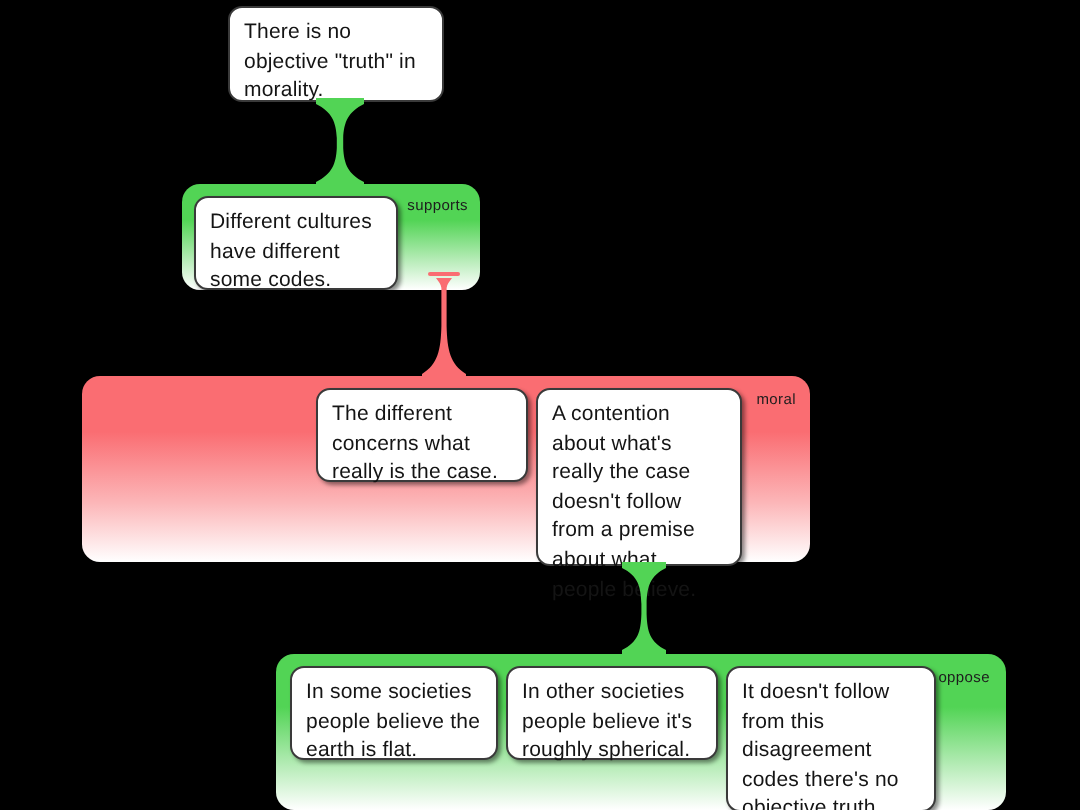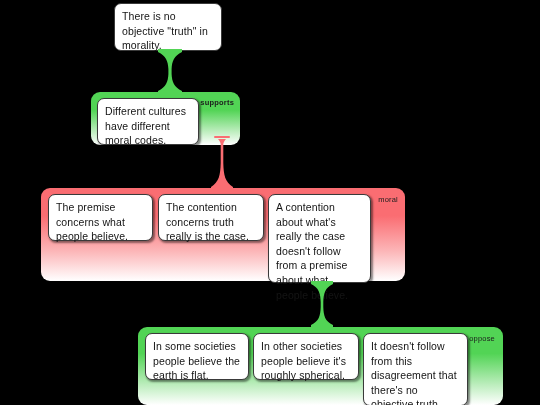--- a/index.html
+++ b/index.html
@@ -74,44 +74,43 @@
 
   <div class="claim" style="left:114px; top:3px; width:108px; height:48px;">There is no objective "truth" in morality.</div>
 
   <div class="connector" style="left:158px; top:49px;">
     <svg width="24" height="44" viewBox="0 0 24 44" aria-hidden="true">
       <path d="M0,0 L24,0 L24,3 C16,7 14,12 13.6,20 L13.6,25 C14,33 16,38 24,42 L24,44 L0,44 L0,42 C8,38 10,33 10.4,25 L10.4,20 C10,12 8,7 0,3 Z" fill="#52d455"></path>
     </svg>
   </div>
 
   <div class="panel support-panel" style="left:91px; top:92px; width:149px; height:53px;">
-    <div class="panel-label" style="right:6px; top:6px;font-weight:bold;">supports</div>
+    <div class="panel-label" style="right:6px; top:6px;">supports</div>
   </div>
-  <div class="claim" style="left:97px; top:98px; width:102px; height:47px;">Different cultures have different moral codes.</div>
+  <div class="claim" style="left:97px; top:98px; width:102px; height:47px;">Different cultures have different some codes.</div>
 
   <div class="tick" style="left:214px; top:136px; width:16px; background:#fa6d72;"></div>
   <div class="connector" style="left:211px; top:139px;">
     <svg width="22" height="51" viewBox="0 0 22 51" aria-hidden="true">
       <path d="M0,51 L22,51 L22,48 C14,43 12.6,36 12.3,24 L12.3,5 C12.6,3 13.5,2 15,0 L7,0 C8.5,2 9.4,3 9.7,5 L9.7,24 C9.4,36 8,43 0,48 Z" fill="#fa6d72"></path>
     </svg>
   </div>
 
   <div class="panel oppose-panel" style="left:41px; top:188px; width:364px; height:93px;">
     <div class="panel-label" style="right:7px; top:7px;">moral</div>
   </div>
-  <div class="claim" style="left:48px; top:194px; width:105px; height:47px;">The premise concerns what people believe.</div>
-  <div class="claim" style="left:158px; top:194px; width:106px; height:47px;">The contention concerns truth really is the case.</div>
+  <div class="claim" style="left:158px; top:194px; width:106px; height:47px;">The different concerns what really is the case.</div>
   <div class="claim" style="left:268px; top:194px; width:103px; height:89px;">A contention about what's really the case doesn't follow from a premise about what people believe.</div>
 
   <div class="connector" style="left:311px; top:281px;">
     <svg width="22" height="47" viewBox="0 0 22 47" aria-hidden="true">
       <path d="M0,0 L22,0 L22,3 C14,7 12.6,12 12.3,21 L12.3,26 C12.6,35 14,40 22,44 L22,47 L0,47 L0,44 C8,40 9.4,35 9.7,26 L9.7,21 C9.4,12 8,7 0,3 Z" fill="#52d455"></path>
     </svg>
   </div>
 
   <div class="panel support-panel" style="left:138px; top:327px; width:365px; height:78px;">
     <div class="panel-label" style="right:8px; top:7px;">oppose</div>
   </div>
   <div class="claim" style="left:253px; top:333px; width:106px; height:47px;">In other societies people believe it's roughly spherical.</div>
   <div class="claim" style="left:145px; top:333px; width:104px; height:47px;">In some societies people believe the earth is flat.</div>
-  <div class="claim" style="left:363px; top:333px; width:105px; height:73px;">It doesn't follow from this disagreement that there's no objective truth.</div>
+  <div class="claim" style="left:363px; top:333px; width:105px; height:73px;">It doesn't follow from this disagreement codes there's no objective truth.</div>
 
 </div>
 
 </body></html>

